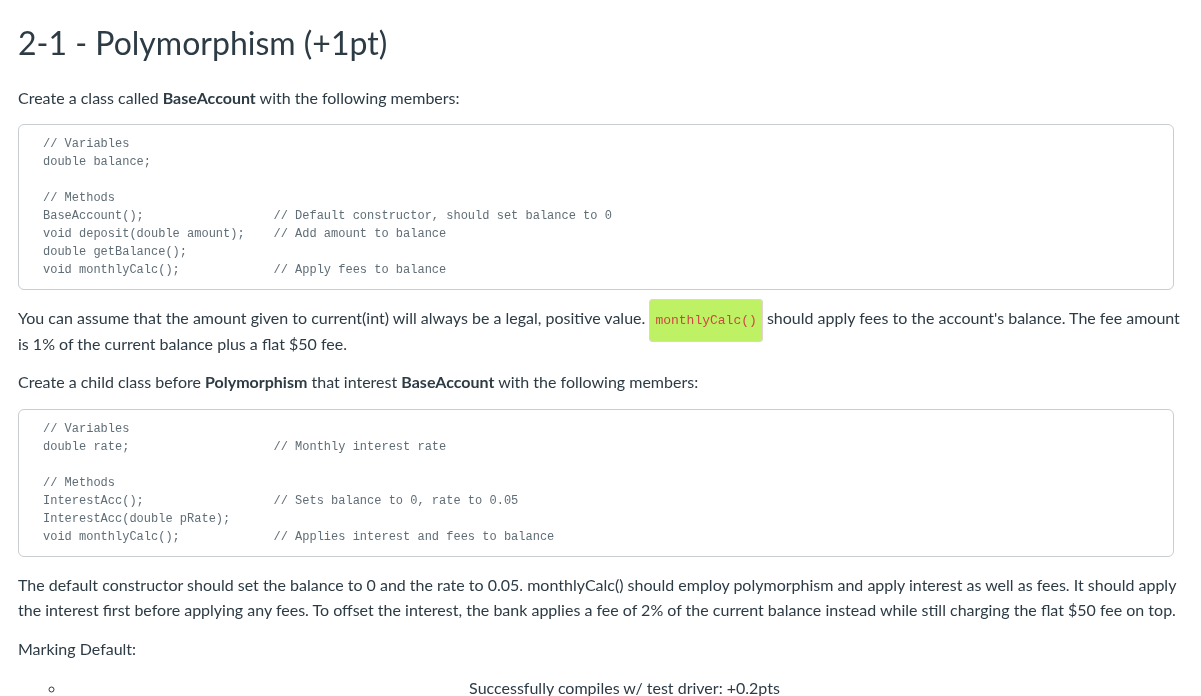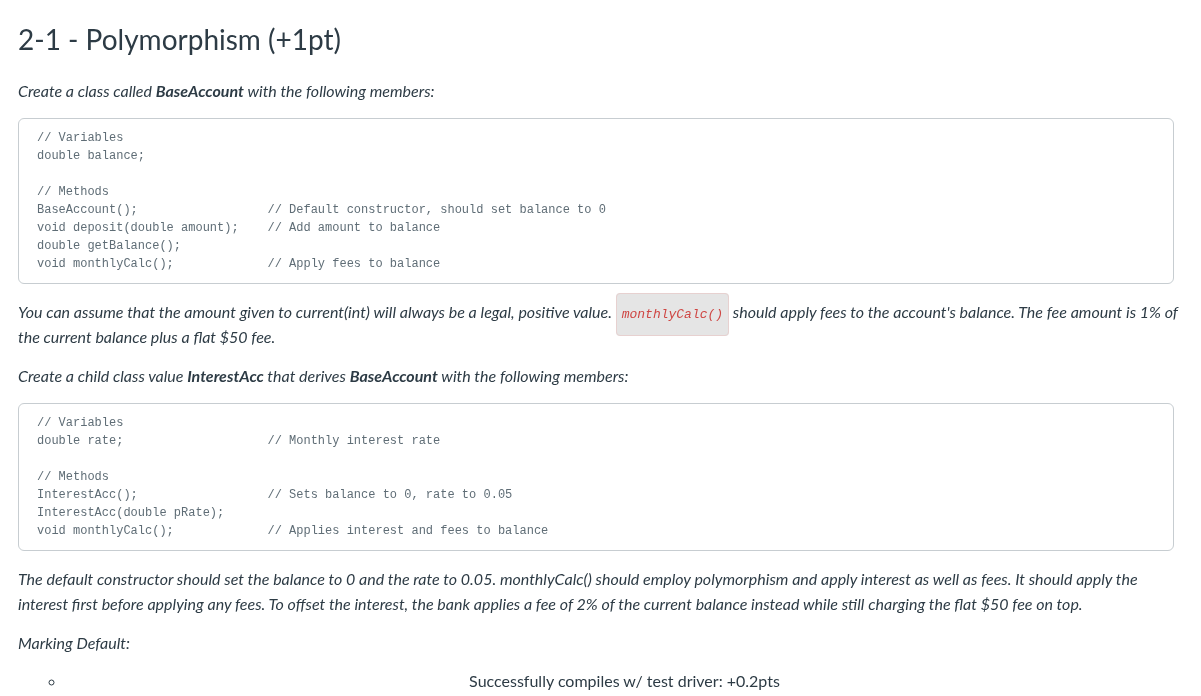--- a/index.html
+++ b/index.html
@@ -6,48 +6,48 @@
   body {
     margin: 0;
     padding: 18px 18px 40px 18px;
     font-family: "Lato", "Helvetica Neue", Arial, sans-serif;
     font-size: 16px;
     line-height: 1.55;
     color: #2d3b45;
     background: #fff;
   }
   h2.title {
-    font-size: 28px;
+    font-size: 32px;
     font-weight: 400;
     margin: 0 0 18px 0;
     color: #2d3b45;
   }
-  p { margin: 0 0 14px 0; font-style: italic; }
+  p { margin: 0 0 14px 0; }
   strong { font-weight: 700; }
   pre.codeblock {
     background: #fff;
     border: 1px solid #c7cdd1;
     border-radius: 6px;
-    padding: 10px 18px;
+    padding: 10px 24px;
     font-family: Menlo, Consolas, "Courier New", monospace;
     font-size: 12px;
     line-height: 1.5;
     color: #5f6d76;
     white-space: pre;
     overflow-x: auto;
     margin: 10px 9px 16px 0;
   }
   code.inline {
     font-family: Menlo, Consolas, "Courier New", monospace;
     font-size: 13px;
     color: #cf4643;
     border: 1px solid #e7d1d0;
     border-radius: 4px;
     padding: 13px 5px;
-    background: #e5e5e5;
+    background: #bef264;
   }
   ul.bullets {
     margin: 6px 0 16px 0;
     padding-left: 48px;
   }
   ul.bullets li {
     list-style: circle;
     margin-bottom: 4px;
     text-align: center;
   }
@@ -68,21 +68,21 @@
 BaseAccount();                  // Default constructor, should set balance to 0
 void deposit(double amount);    // Add amount to balance
 double getBalance();
 void monthlyCalc();             // Apply fees to balance</pre>
 
 <p>
   <span>You can assume that the amount given to current(int) will always be a legal, positive value. </span><code class="inline">monthlyCalc()</code><span> should apply fees to the account's balance. The fee amount is 1% of the current balance plus a flat $50 fee.</span>
 </p>
 
 <p>
-  <span>Create a child class value </span><strong>InterestAcc</strong><span> that derives </span><strong>BaseAccount</strong><span> with the following members:</span>
+  <span>Create a child class before </span><strong>Polymorphism</strong><span> that interest </span><strong>BaseAccount</strong><span> with the following members:</span>
 </p>
 
 <pre class="codeblock">// Variables
 double rate;                    // Monthly interest rate
 
 // Methods
 InterestAcc();                  // Sets balance to 0, rate to 0.05
 InterestAcc(double pRate);
 void monthlyCalc();             // Applies interest and fees to balance</pre>
 

